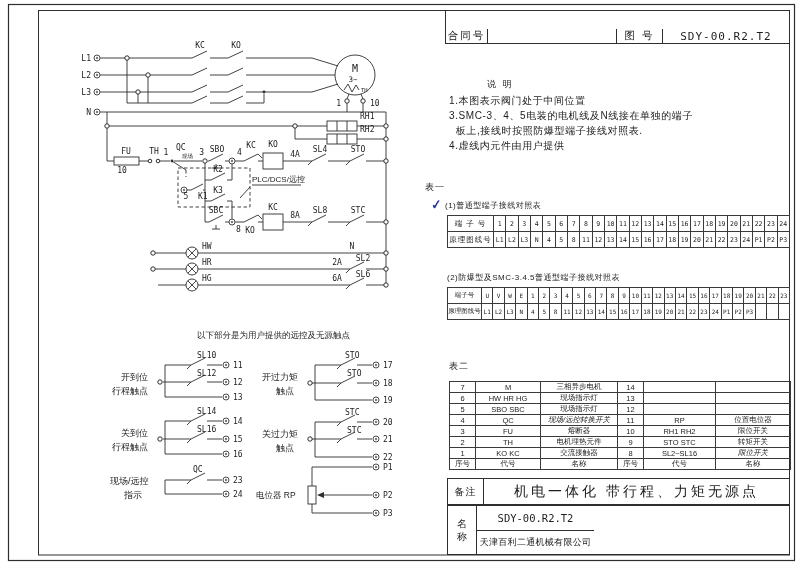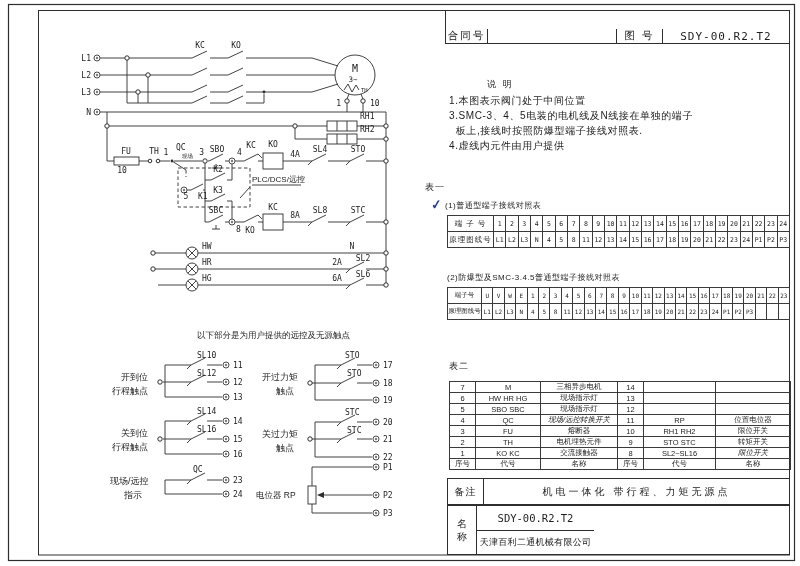--- a/index.html
+++ b/index.html
@@ -26,21 +26,21 @@
 .checkmark{font-size:13px;font-weight:bold;transform:rotate(-6deg)}
 .ttable{border-collapse:collapse;table-layout:fixed;width:343px}
 .ttable td{border:1px solid #3a3a3a;height:16px;text-align:center;font-family:"DejaVu Sans Mono",monospace;font-size:6.5px;padding:0;overflow:hidden}
 .ttable .tth{font-family:"Liberation Sans",sans-serif;font-size:7.5px;letter-spacing:1px}
 .ttable.small td{font-size:6px}
 .ttable.small .tth{font-size:6.5px;letter-spacing:0}
 #comp-table{border-collapse:collapse;table-layout:fixed;width:341px}
 #comp-table td{border:1px solid #3a3a3a;height:10px;font-size:7.5px;text-align:center;font-family:"Liberation Sans",sans-serif;white-space:nowrap;overflow:hidden;padding:0}
 .remarkblk{left:447px;top:478px;width:343px;height:27px;border:1.5px solid #2e2e2e;display:flex}
 .rb-label{width:36px;border-right:1.5px solid #2e2e2e;display:flex;align-items:center;justify-content:center;font-size:10px;letter-spacing:1px}
-.rb-text{flex:1;display:flex;align-items:center;justify-content:center;font-size:10px;letter-spacing:3px}
+.rb-text{flex:1;display:flex;align-items:center;justify-content:center;font-size:14px;letter-spacing:3px}
 .nameblk{left:447px;top:505px;width:343px;height:50px;border:1.5px solid #2e2e2e;display:flex}
 .nb-label{width:29px;border-right:1.5px solid #2e2e2e;display:flex;align-items:center;justify-content:center;font-size:10px}
 .nb-label span{width:12px;word-break:break-all;line-height:13px;text-align:center}
 .nb-title{width:197px;display:flex;align-items:center;justify-content:center;font-size:12px;letter-spacing:1px;border-right:1.5px solid #2e2e2e}
 .nb-right{width:117px;display:flex;flex-direction:column}
 .nb-dno{height:25px;border-bottom:1.5px solid #2e2e2e;display:flex;align-items:center;justify-content:center;font-family:"DejaVu Sans Mono",monospace;font-size:10.5px}
 .nb-co{flex:1;display:flex;align-items:center;justify-content:center;font-size:9px;letter-spacing:0.3px}
 </style>
 </head>
 <body>

